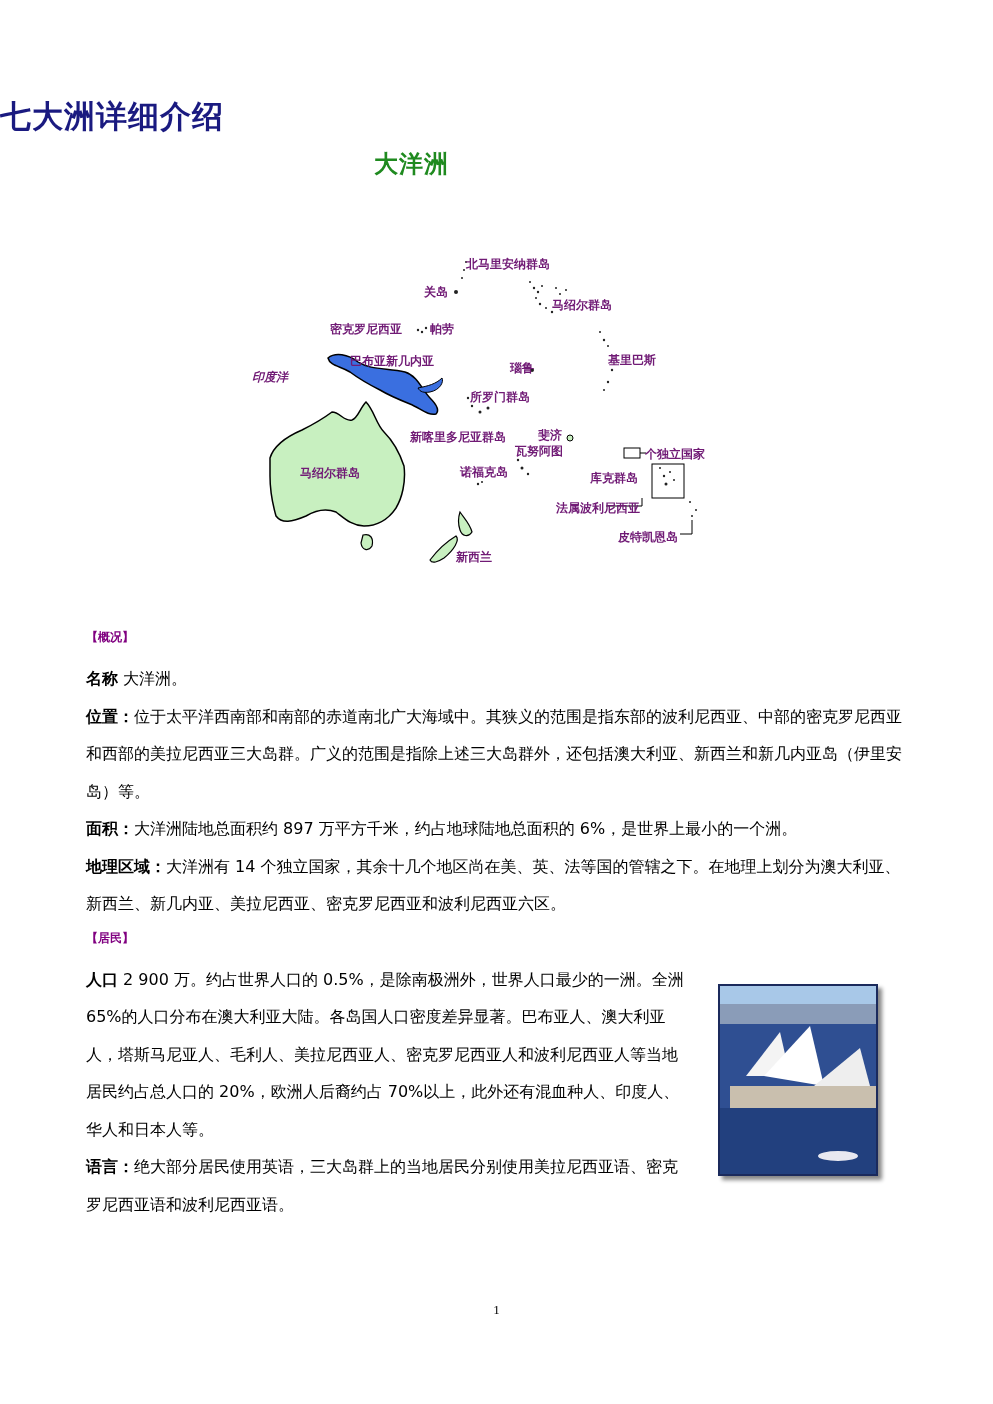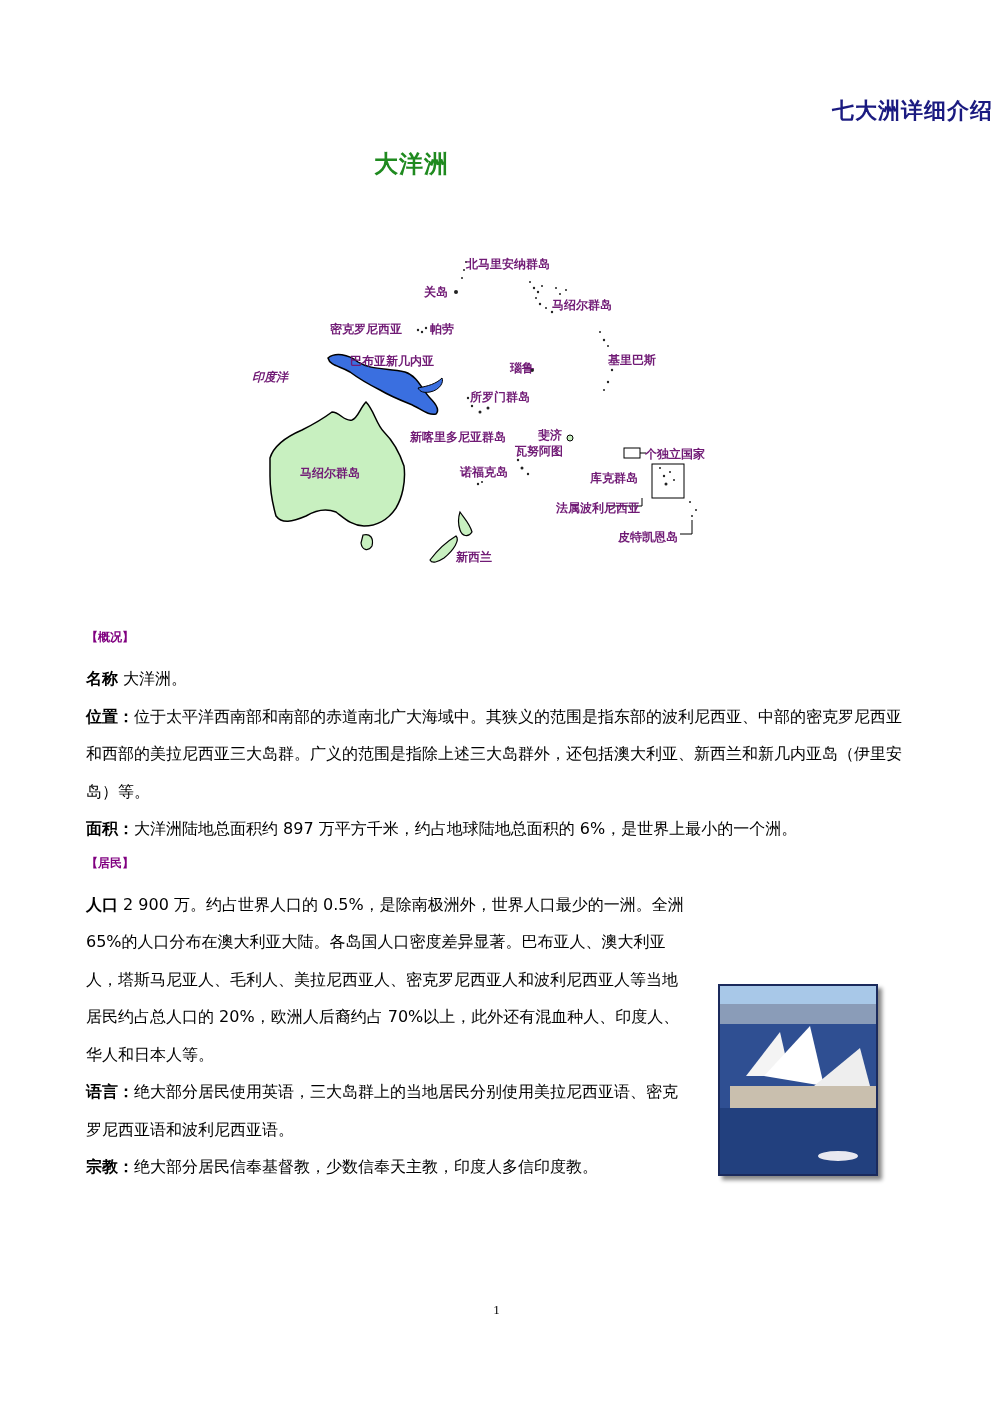--- a/index.html
+++ b/index.html
@@ -1,19 +1,19 @@
 <!DOCTYPE html>
 <html><head>
 <meta charset="utf-8">
 <style>
   html, body { margin: 0; padding: 0; background: #ffffff; }
   body { width: 993px; height: 1404px; position: relative; overflow: hidden;
          font-family: "DejaVu Sans", "Liberation Sans", sans-serif; color: #000; }
-  .title { position: absolute; left: 0; width: 993px; top: 96px; text-align: right;
-           font-size: 22px; font-weight: bold; color: #1a1a80; letter-spacing: 1px; }
+  .title { position: absolute; left: 0; width: 993px; top: 96px; text-align: left;
+           font-size: 31px; font-weight: bold; color: #1a1a80; letter-spacing: 1px; }
   .subtitle { position: absolute; left: 0; width: 823px; top: 148px; text-align: center;
               font-size: 24px; font-weight: bold; color: #1f8a1f; letter-spacing: 1px; }
   .map { position: absolute; left: 240px; top: 240px; width: 480px; height: 360px; }
   .map svg { width: 100%; height: 100%; }
   .map-label { position: absolute; font-size: 12px; font-weight: bold; color: #701a75; white-space: nowrap; }
   .content { position: absolute; left: 86px; top: 622px; width: 820px; }
   .sec { color: #800080; font-weight: bold; font-size: 12px; height: 38px; line-height: 30px; }
   .para { font-size: 16px; line-height: 37.5px; }
   .para b { font-weight: bold; }
   .narrow { width: 605px; }
@@ -120,29 +120,29 @@
   <div class="sec">【概况】</div>
   <div class="para">
     <b>名称</b><span> 大洋洲。</span>
   </div>
   <div class="para">
     <b>位置：</b><span>位于太平洋西南部和南部的赤道南北广大海域中。其狭义的范围是指东部的波利尼西亚、中部的密克罗尼西亚和西部的美拉尼西亚三大岛群。广义的范围是指除上述三大岛群外，还包括澳大利亚、新西兰和新几内亚岛（伊里安岛）等。</span>
   </div>
   <div class="para">
     <b>面积：</b><span>大洋洲陆地总面积约 897 万平方千米，约占地球陆地总面积的 6%，是世界上最小的一个洲。</span>
   </div>
+  <div class="para">
+    <b>地理区域：</b><span>大洋洲有 14 个独立国家，其余十几个地区尚在美、英、法等国的管辖之下。在地理上划分为澳大利亚、新西兰、新几内亚、美拉尼西亚、密克罗尼西亚和波利尼西亚六区。</span>
+  </div>
   <div class="sec">【居民】</div>
   <div class="para narrow">
     <b>人口</b><span> 2 900 万。约占世界人口的 0.5%，是除南极洲外，世界人口最少的一洲。全洲 65%的人口分布在澳大利亚大陆。各岛国人口密度差异显著。巴布亚人、澳大利亚人，塔斯马尼亚人、毛利人、美拉尼西亚人、密克罗尼西亚人和波利尼西亚人等当地居民约占总人口的 20%，欧洲人后裔约占 70%以上，此外还有混血种人、印度人、华人和日本人等。</span>
   </div>
   <div class="para narrow">
     <b>语言：</b><span>绝大部分居民使用英语，三大岛群上的当地居民分别使用美拉尼西亚语、密克罗尼西亚语和波利尼西亚语。</span>
-  </div>
-  <div class="para">
-    <b>宗教：</b><span>绝大部分居民信奉基督教，少数信奉天主教，印度人多信印度教。</span>
   </div>
 </div>
 
 <div class="photo" title="悉尼歌剧院">
   <svg viewBox="0 0 156 188" width="156" height="188">
     <rect x="0" y="0" width="156" height="22" fill="#a8c8e8"></rect>
     <rect x="0" y="18" width="156" height="20" fill="#8a9cb8"></rect>
     <rect x="0" y="38" width="156" height="150" fill="#2f4f92"></rect>
     <path d="M26,90 L60,46 L70,90 Z" fill="#f4f4f4"></path>
     <path d="M44,90 L90,40 L104,100 Z" fill="#ffffff"></path>

